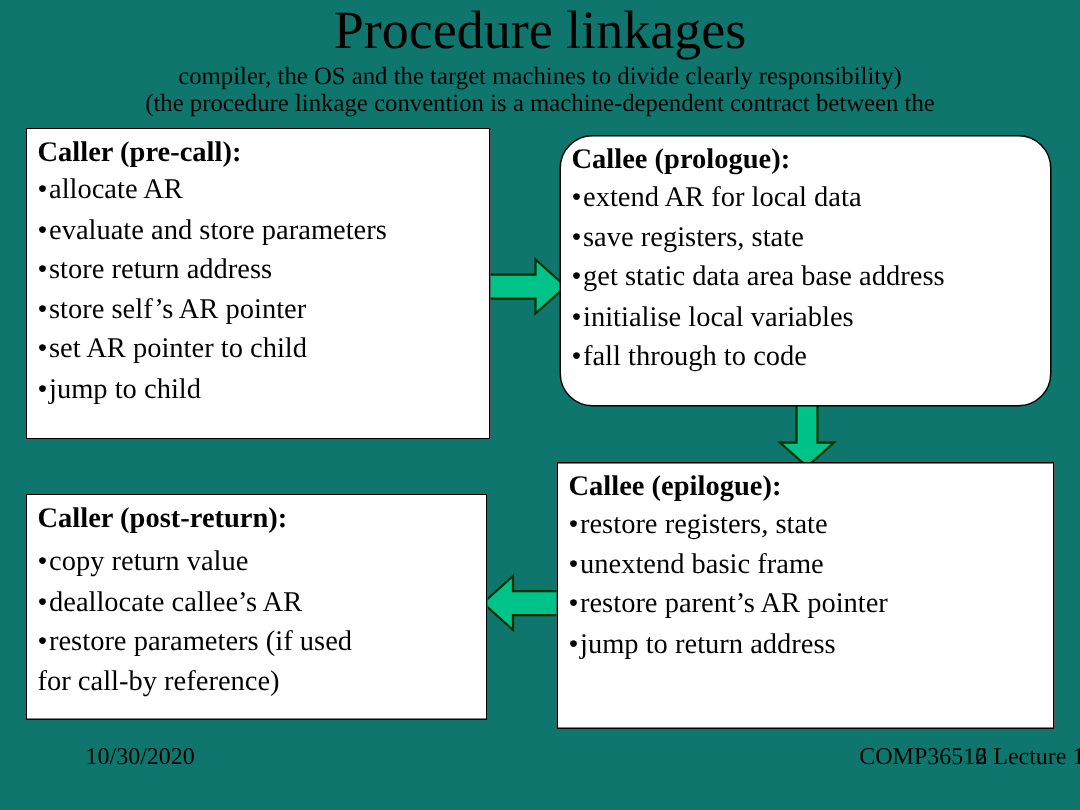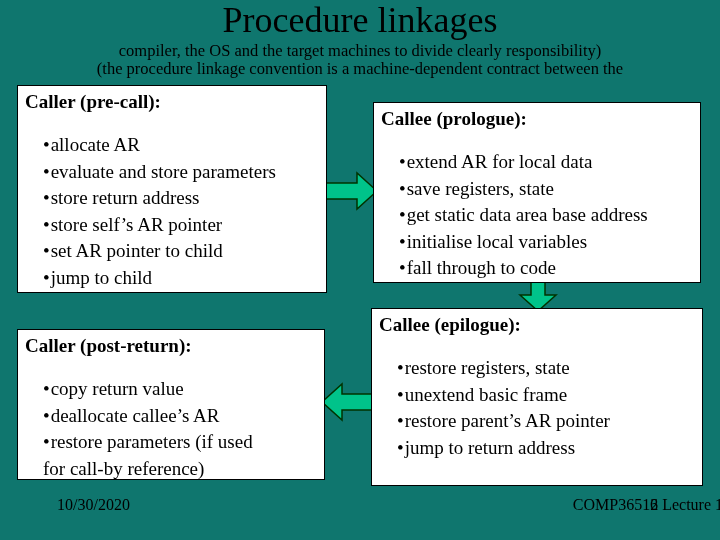--- a/index.html
+++ b/index.html
@@ -52,38 +52,38 @@
     z-index: 3;
   }
   .box-title {
     font-weight: bold;
     font-size: 19px;
     line-height: 25px;
     white-space: nowrap;
   }
   .box ul {
     list-style: none;
-    margin: 18px;
+    margin: 0;
     padding: 0;
   }
   .box ul li {
     font-size: 19px;
     line-height: 26.5px;
     white-space: nowrap;
     text-indent: 0;
   }
   .box ul li::before {
     content: "\2022";
     display: inline;
     margin-right: 1px;
   }
   .box ul li.nobullet::before { content: ""; margin-right: 0; }
 
   #box-pre-call   { left: 17px;  top: 85px;  width: 310px; height: 208px; }
-  #box-prologue   { left: 373px; top: 102px;  width: 328px; height: 181px; }
+  #box-prologue   { left: 373px; top: 90px;  width: 328px; height: 181px; border-radius: 22px; }
   #box-post-return{ left: 17px;  top: 329px; width: 308px; height: 151px; }
   #box-epilogue   { left: 371px; top: 308px; width: 332px; height: 178px; }
 
   #box-post-return .box-title { margin-bottom: 4px; }
 
   
   .arrow {
     position: absolute;
     z-index: 2;
   }

